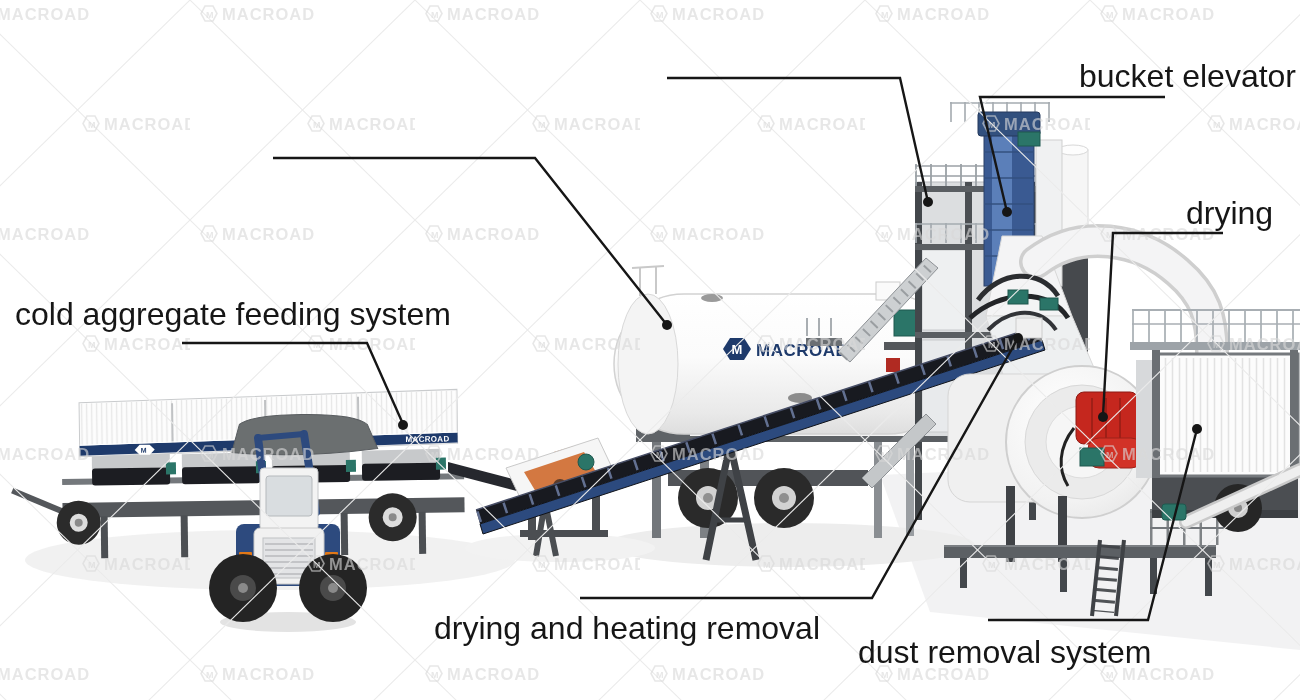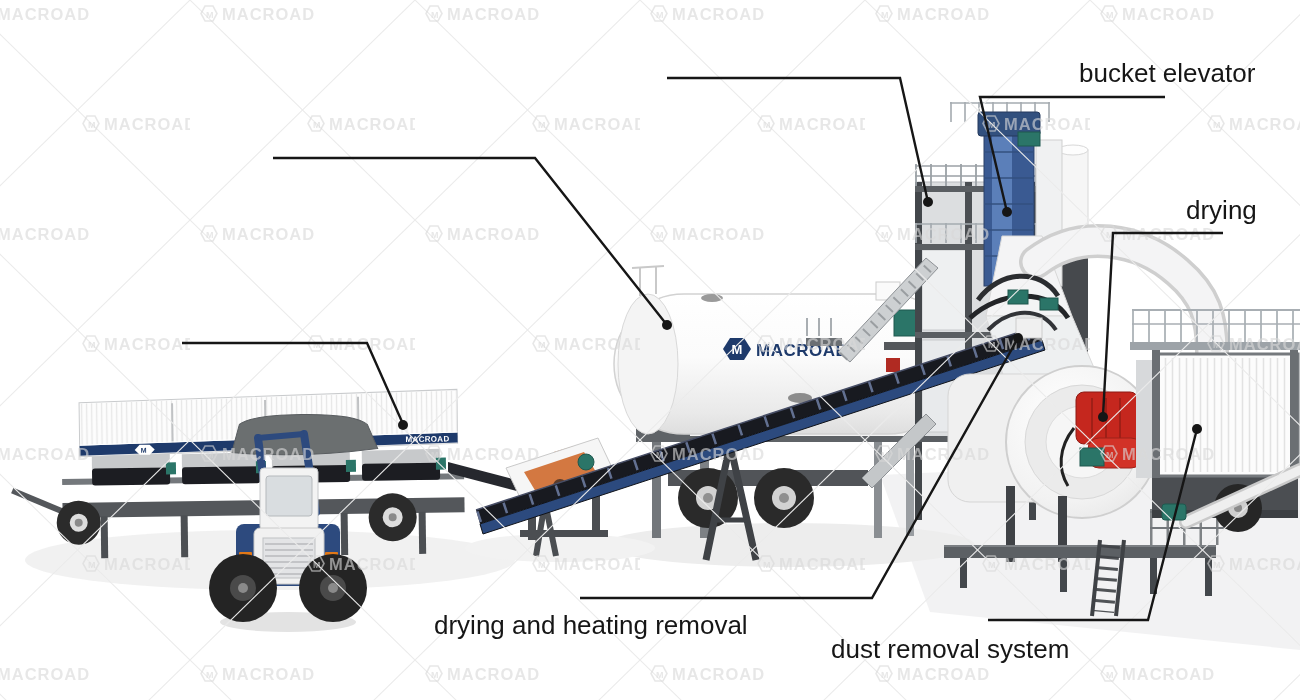--- a/index.html
+++ b/index.html
@@ -1,19 +1,19 @@
 <!DOCTYPE html>
 <html><head>
 <meta charset="utf-8">
 <style>
   html,body{margin:0;padding:0;background:#fff;}
   #stage{position:relative;width:1300px;height:700px;background:#ffffff;overflow:hidden;
          font-family:"Liberation Sans", sans-serif;}
   #scene{position:absolute;left:0;top:0;}
-  .lbl{position:absolute;font-size:26px;line-height:1.1;color:#161616;white-space:nowrap;
+  .lbl{position:absolute;font-size:32px;line-height:1.1;color:#161616;white-space:nowrap;
        font-family:"Liberation Sans", sans-serif;}
 </style>
 </head>
 <body>
 
 <div id="stage">
 
 <svg id="scene" width="1300" height="700" viewBox="0 0 1300 700">
 <defs>
   <linearGradient id="tankG" x1="0" y1="0" x2="0" y2="1">
@@ -354,18 +354,19 @@
     <path d="M580,598 L872,598 L1018,338"></path>
           <circle cx="1018" cy="338" r="5" fill="#161616" stroke="none"></circle>
   </g>
   <g>
     <path d="M988,620 L1148,620 L1197,429"></path>
           <circle cx="1197" cy="429" r="5" fill="#161616" stroke="none"></circle>
   </g>
 </g>
 </svg>
 
+<div class="lbl" style="left:15px;top:297px">cold aggregate feeding system</div>
 <div class="lbl" style="left:1079px;top:59px">bucket elevator</div>
 <div class="lbl" style="left:1186px;top:196px">drying</div>
 <div class="lbl" style="left:434px;top:611px">drying and heating removal</div>
-<div class="lbl" style="left:831px;top:635px">dust removal system</div>
+<div class="lbl" style="left:858px;top:635px">dust removal system</div>
 
 </div>
 
 </body></html>

